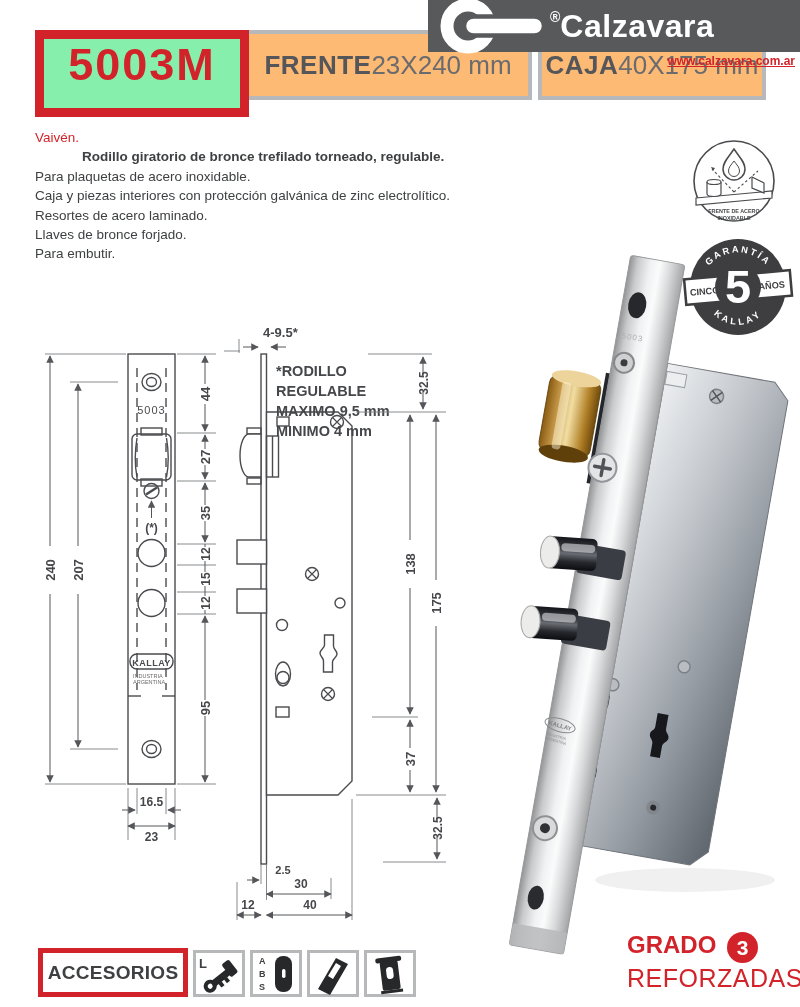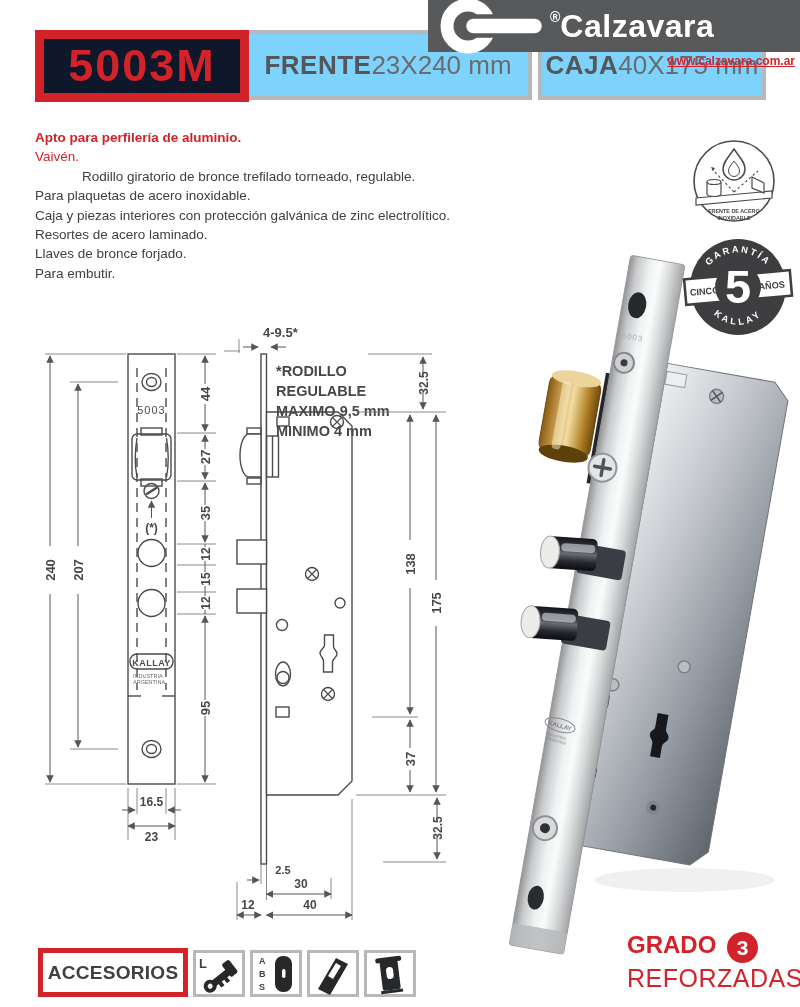--- a/index.html
+++ b/index.html
@@ -1,43 +1,43 @@
 <!DOCTYPE html>
 <html><head>
 <meta charset="utf-8">
 <style>
   * { margin:0; padding:0; box-sizing:border-box; }
   body { background:#fff; font-family:"Liberation Sans", sans-serif; }
   .page { position:relative; width:800px; height:1007px; background:#fff; overflow:hidden; }
   .abs { position:absolute; }
 
   
-  .model-box { left:35px; top:30px; width:214px; height:72px; border:9px solid #d2232a;
-    display:flex; align-items:center; justify-content:center; z-index:3; background:#0f172a; }
+  .model-box { left:35px; top:30px; width:214px; height:87px; border:9px solid #d2232a;
+    display:flex; align-items:flex-start; justify-content:center; z-index:3; background:#86efac; }
   .model-box span { font-size:45px; font-weight:800; color:#d2232a; letter-spacing:2px; }
-  .spec-box { top:30px; height:70px; border:4px solid #b7b8ba; background:#7dd3fc;
+  .spec-box { top:30px; height:70px; border:4px solid #b7b8ba; background:#fdba74;
     display:flex; align-items:center; justify-content:center; z-index:1; }
   .frente-box { left:244px; width:288px; }
   .caja-box { left:538px; width:228px; }
   .spec-label { font-size:26px; font-weight:800; color:#55565a; letter-spacing:.5px; }
   .spec-value { font-size:26px; font-weight:400; color:#6a6b6e; }
   .logo-bar { left:428px; top:0; width:372px; height:52px; background:#58595b;
     display:flex; align-items:center; z-index:4; }
   .brand-wrap { display:flex; align-items:flex-start; margin-left:2px; }
   .brand-r { color:#fff; font-size:14px; font-weight:700; margin-top:7px; }
   .brand-name { color:#fff; font-size:32px; font-weight:800; letter-spacing:.5px; line-height:48px; }
   .site-url { left:545px; top:54px; width:250px; text-align:right; color:#d2232a;
     font-size:12px; font-weight:700; z-index:5;text-decoration:underline; }
 
   
   .features { left:35px; top:128px; width:610px; z-index:2; }
   .feat { font-size:13.5px; line-height:19.4px; color:#3f4042; }
   .f-red-bold { color:#d2232a; font-weight:700; }
   .f-red { color:#d2232a; }
-  .f-bold { font-weight:400;padding-left:47px; }
+  .f-bold { font-weight:700;padding-left:47px; }
 
   
   .inox-badge { left:691px; top:134px; width:86px; height:96px; z-index:4; }
   .warranty-badge { left:687px; top:236px; width:102px; height:102px; z-index:4; }
 
   
   .drawing { left:20px; top:322px; z-index:1; }
   .photo { left:445px; top:150px; z-index:1; }
   svg { overflow:visible; }
   svg text { font-family:"Liberation Sans", sans-serif; }
@@ -84,21 +84,20 @@
       <rect x="36" y="16.5" width="80" height="19" rx="9.5" fill="#fff" stroke="#58595b" stroke-width="4.5"></rect>
     </svg>
     <div class="brand-wrap">
       <span class="brand-r">®</span>
       <span class="brand-name">Calzavara</span>
     </div>
   </div>
   <div class="abs site-url">www.calzavara.com.ar</div>
 
   <div class="abs features">
-    <div class="feat f-red-bold">Apto para perfilería de aluminio.</div>
     <div class="feat f-red">Vaivén.</div>
     <div class="feat f-bold">Rodillo giratorio de bronce trefilado torneado, regulable.</div>
     <div class="feat">Para plaquetas de acero inoxidable.</div>
     <div class="feat">Caja y piezas interiores con protección galvánica de zinc electrolítico.</div>
     <div class="feat">Resortes de acero laminado.</div>
     <div class="feat">Llaves de bronce forjado.</div>
     <div class="feat">Para embutir.</div>
   </div>
 
   <svg class="abs inox-badge" viewBox="0 0 86 96">

